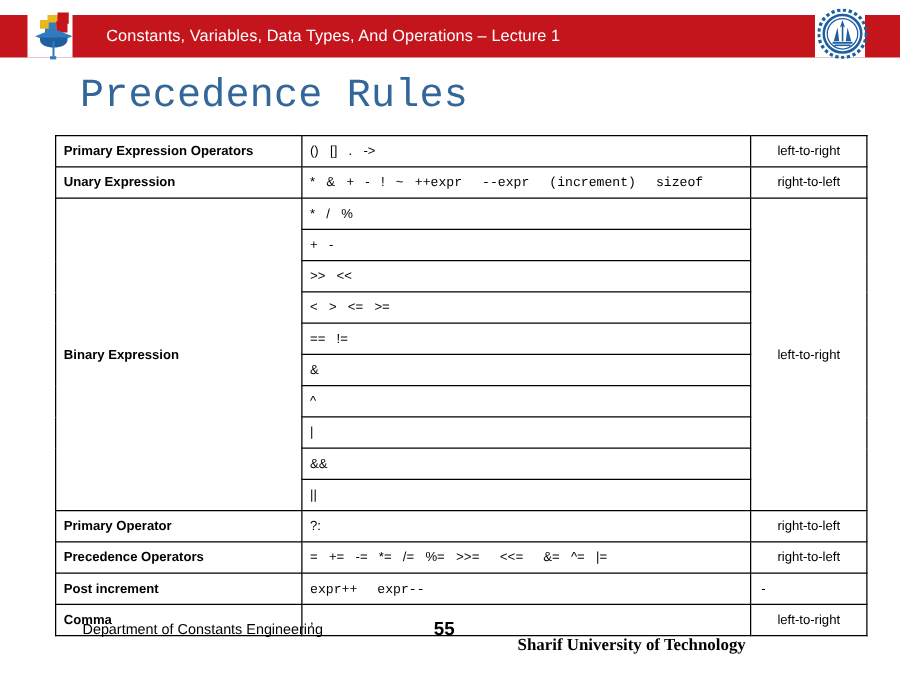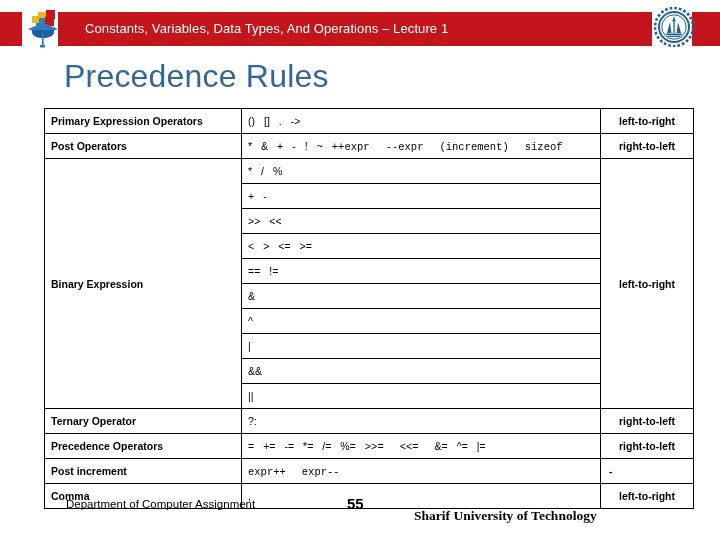--- a/index.html
+++ b/index.html
@@ -68,21 +68,21 @@
     height: 40px;
   }
 
   
   .page-title {
     position: absolute;
     left: 64px;
     top: 58px;
     font-size: 32px;
     color: #336699;
-    font-family: Liberation Sans, sans-serif;
+    font-family: Liberation Mono, monospace;
     font-weight: 400;
     letter-spacing: 0.2px;
     white-space: nowrap;
   }
 
   
   .prec-table {
     position: absolute;
     left: 44px;
     top: 108px;
@@ -96,21 +96,21 @@
     font-size: 10.5px;
     color: #000000;
     padding: 0 0 0 6px;
     height: 24px;
     vertical-align: middle;
     overflow: hidden;
     white-space: nowrap;
   }
   td.col-cat { width: 190px; font-weight: bold; }
   td.col-ops { width: 352px; }
-  td.col-assoc { width: 92px; text-align: center; padding-left: 0; font-weight: bold;}
+  td.col-assoc { width: 92px; text-align: center; padding-left: 0; font-weight: normal;}
   td.col-assoc.left-al { text-align: left; padding-left: 8px; }
   .op { display: inline-block; margin-right: 9px; }
   .op-wide { display: inline-block; margin-right: 16px; font-family: Liberation Mono, monospace; }
 
   
   .footer-dept {
     position: absolute;
     left: 66px;
     top: 498px;
     font-size: 11.5px;
@@ -178,21 +178,21 @@
 <div class="page-title">Precedence Rules</div>
 
 <table class="prec-table">
   <tbody>
     <tr>
       <td class="col-cat">Primary Expression Operators</td>
       <td class="col-ops"><span><span class="op">()</span><span class="op">[]</span><span class="op">.</span><span class="op">-&gt;</span></span></td>
       <td class="col-assoc" rowspan="1">left-to-right</td>
     </tr>
     <tr>
-      <td class="col-cat">Post Operators</td>
+      <td class="col-cat">Unary Expression</td>
       <td class="col-ops"><span><span class="op">*</span><span class="op">&amp;</span><span class="op">+</span><span class="op">-</span><span class="op">!</span><span class="op">~</span><span class="op-wide">++expr</span><span class="op-wide">--expr</span><span class="op-wide">(increment)</span><span class="op-wide">sizeof</span></span></td>
       <td class="col-assoc" rowspan="1">right-to-left</td>
     </tr>
 
     <tr>
       <td class="col-cat" rowspan="10">Binary Expression</td>
       <td class="col-ops"><span><span class="op">*</span><span class="op">/</span><span class="op">%</span></span></td>
       <td class="col-assoc" rowspan="10">left-to-right</td>
     </tr>
     <tr>
@@ -217,21 +217,21 @@
         <td class="col-ops"><span><span class="op">|</span></span></td>
       </tr>
     <tr>
         <td class="col-ops"><span><span class="op">&amp;&amp;</span></span></td>
       </tr>
     <tr>
         <td class="col-ops"><span><span class="op">||</span></span></td>
       </tr>
 
     <tr>
-      <td class="col-cat">Ternary Operator</td>
+      <td class="col-cat">Primary Operator</td>
       <td class="col-ops"><span><span class="op">?:</span></span></td>
       <td class="col-assoc">right-to-left</td>
     </tr>
     <tr>
       <td class="col-cat">Precedence Operators</td>
       <td class="col-ops"><span><span class="op">=</span><span class="op">+=</span><span class="op">-=</span><span class="op">*=</span><span class="op">/=</span><span class="op">%=</span><span class="op-wide">&gt;&gt;=</span><span class="op-wide">&lt;&lt;=</span><span class="op">&amp;=</span><span class="op">^=</span><span class="op">|=</span></span></td>
       <td class="col-assoc">right-to-left</td>
     </tr>
     <tr>
       <td class="col-cat">Post increment</td>
@@ -239,15 +239,15 @@
       <td class="col-assoc left-al">-</td>
     </tr>
     <tr>
       <td class="col-cat">Comma</td>
       <td class="col-ops"><span><span class="op">,</span></span></td>
       <td class="col-assoc">left-to-right</td>
     </tr>
   </tbody>
 </table>
 
-<div class="footer-dept">Department of Computer Assignment</div>
+<div class="footer-dept">Department of Constants Engineering</div>
 <div class="footer-page">55</div>
 <div class="footer-univ">Sharif University of Technology</div>
 
 </body></html>

